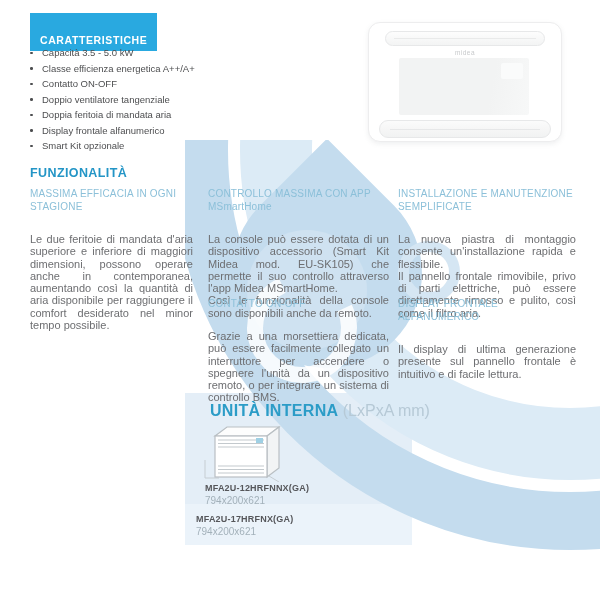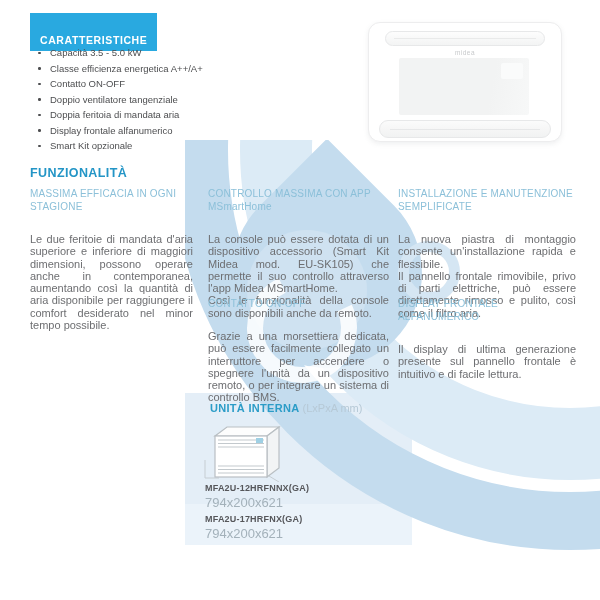--- a/index.html
+++ b/index.html
@@ -29,21 +29,21 @@
   
   #unit-panel { position:absolute; left:185px; top:393px; width:227px; height:152px;
     background:#e4eef7; z-index:0; }
   #unit-panel-strip { position:absolute; left:0; bottom:0; width:100%; height:41px;
     background:#ebf3fa; }
   
   .z { position:absolute; z-index:2; }
   #badge { left:30px; top:13px; background:#29a9e0; color:#fff;
     font-size:10.5px; font-weight:bold; letter-spacing:0.6px;
     padding:21px 10px 5px 10px; }
-  #features { left:36px; top:45px; width:300px; list-style:none; }
+  #features { left:28px; top:45px; width:300px; list-style:none; }
   #features li { position:relative; padding-left:14px; font-size:9.5px;
     line-height:15.5px; color:#4d4e50; }
   #features li::before { content:""; position:absolute; left:2px; top:6.5px;
     width:2.5px; height:2.5px; background:#4d4e50; border-radius:50%; }
   
   #hero { left:368px; top:22px; width:194px; height:120px; background:#fff;
     border:1px solid #ededee; border-radius:12px;
     box-shadow:0 2px 5px rgba(120,130,140,0.12); }
   #hero-top-slat { position:absolute; left:16px; right:16px; top:8px; height:15px;
     border:1px solid #e7e8e9; border-radius:8px;
@@ -70,28 +70,28 @@
     letter-spacing:0.2px; font-weight:normal; }
   .sec-body { margin-top:20px; font-size:11px; line-height:12.3px; color:#6d6e71;
     text-align:justify; white-space:pre-line; }
   #sec-0 { left:30px;  top:187px; width:163px; }
   #sec-1 { left:208px; top:187px; width:181px; }
   #sec-2 { left:398px; top:187px; width:178px; }
   #sec-3 { left:30px;  top:297px; width:163px; }
   #sec-4 { left:208px; top:297px; width:181px; }
   #sec-5 { left:398px; top:297px; width:178px; }
   
-  #ui-title { left:210px; top:402px; font-size:11px; }
+  #ui-title { left:210px; top:402px; font-size:16px; }
   #ui-title .t { font-weight:bold; color:#2b9cc7; letter-spacing:0.3px; }
   #ui-title .s { color:#b6c9d6; font-weight:normal; }
   #ui-draw { left:203px; top:424px; }
   .model-name { font-size:9px; font-weight:bold; color:#55565a; letter-spacing:0.2px; }
-  .model-dims { font-size:13px; color:#a3b1ba; margin-top:2px; }
+  .model-dims { font-size:10px; color:#a3b1ba; margin-top:2px; }
   #model-0 { left:205px; top:483px; }
-  #model-1 { left:205px; top:514px; }
+  #model-1 { left:196px; top:514px; }
 </style>
 </head>
 <body>
 
 <div id="page">
 
   <div id="unit-panel">
     <div id="unit-panel-strip"></div>
   </div>
 

